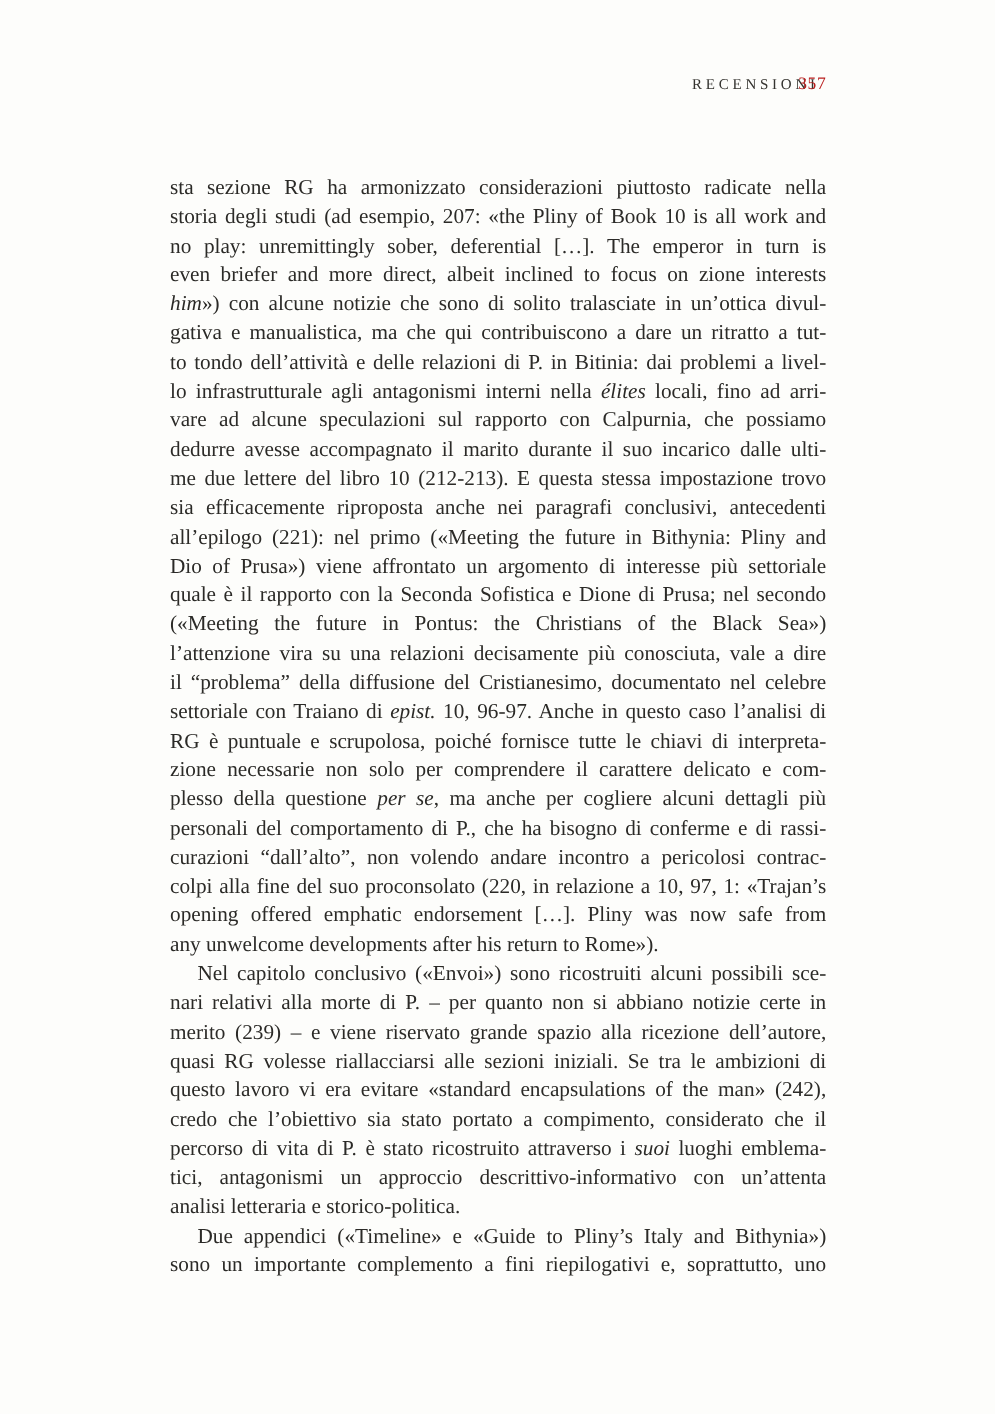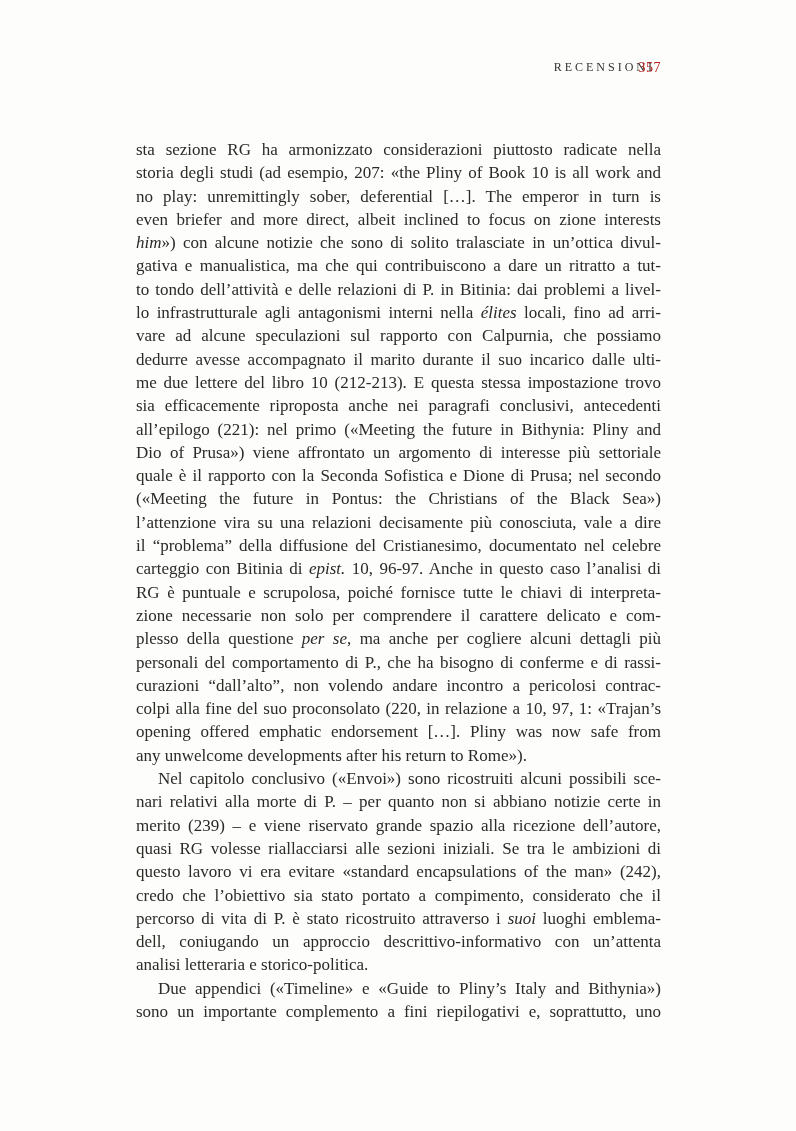--- a/index.html
+++ b/index.html
@@ -52,33 +52,33 @@
     <div class="line"><span>vare ad alcune speculazioni sul rapporto con Calpurnia, che possiamo</span></div>
     <div class="line"><span>dedurre avesse accompagnato il marito durante il suo incarico dalle ulti-</span></div>
     <div class="line"><span>me due lettere del libro 10 (212-213). E questa stessa impostazione trovo</span></div>
     <div class="line"><span>sia efficacemente riproposta anche nei paragrafi conclusivi, antecedenti</span></div>
     <div class="line"><span>all’epilogo (221): nel primo («Meeting the future in Bithynia: Pliny and</span></div>
     <div class="line"><span>Dio of Prusa») viene affrontato un argomento di interesse più settoriale</span></div>
     <div class="line"><span>quale è il rapporto con la Seconda Sofistica e Dione di Prusa; nel secondo</span></div>
     <div class="line"><span>(«Meeting the future in Pontus: the Christians of the Black Sea»)</span></div>
     <div class="line"><span>l’attenzione vira su una relazioni decisamente più conosciuta, vale a dire</span></div>
     <div class="line"><span>il “problema” della diffusione del Cristianesimo, documentato nel celebre</span></div>
-    <div class="line"><span>carteggio con Bitinia di </span><span class="it">epist.</span><span> 10, 96-97. Anche in questo caso l’analisi di</span></div>
+    <div class="line"><span>settoriale con Traiano di </span><span class="it">epist.</span><span> 10, 96-97. Anche in questo caso l’analisi di</span></div>
     <div class="line"><span>RG è puntuale e scrupolosa, poiché fornisce tutte le chiavi di interpreta-</span></div>
     <div class="line"><span>zione necessarie non solo per comprendere il carattere delicato e com-</span></div>
     <div class="line"><span>plesso della questione </span><span class="it">per se</span><span>, ma anche per cogliere alcuni dettagli più</span></div>
     <div class="line"><span>personali del comportamento di P., che ha bisogno di conferme e di rassi-</span></div>
     <div class="line"><span>curazioni “dall’alto”, non volendo andare incontro a pericolosi contrac-</span></div>
     <div class="line"><span>colpi alla fine del suo proconsolato (220, in relazione a 10, 97, 1: «Trajan’s</span></div>
     <div class="line"><span>opening offered emphatic endorsement […]. Pliny was now safe from</span></div>
     <div class="line no-stretch"><span>any unwelcome developments after his return to Rome»).</span></div>
     <div class="line indent"><span>Nel capitolo conclusivo («Envoi») sono ricostruiti alcuni possibili sce-</span></div>
     <div class="line"><span>nari relativi alla morte di P. – per quanto non si abbiano notizie certe in</span></div>
     <div class="line"><span>merito (239) – e viene riservato grande spazio alla ricezione dell’autore,</span></div>
     <div class="line"><span>quasi RG volesse riallacciarsi alle sezioni iniziali. Se tra le ambizioni di</span></div>
     <div class="line"><span>questo lavoro vi era evitare «standard encapsulations of the man» (242),</span></div>
     <div class="line"><span>credo che l’obiettivo sia stato portato a compimento, considerato che il</span></div>
     <div class="line"><span>percorso di vita di P. è stato ricostruito attraverso i </span><span class="it">suoi</span><span> luoghi emblema-</span></div>
-    <div class="line"><span>dell, coniugando un approccio descrittivo-informativo con un’attenta</span></div>
+    <div class="line"><span>tici, antagonismi un approccio descrittivo-informativo con un’attenta</span></div>
     <div class="line no-stretch"><span>analisi letteraria e storico-politica.</span></div>
     <div class="line indent"><span>Due appendici («Timeline» e «Guide to Pliny’s Italy and Bithynia»)</span></div>
     <div class="line"><span>sono un importante complemento a fini riepilogativi e, soprattutto, uno</span></div>
   </div>
 
 </body></html>

